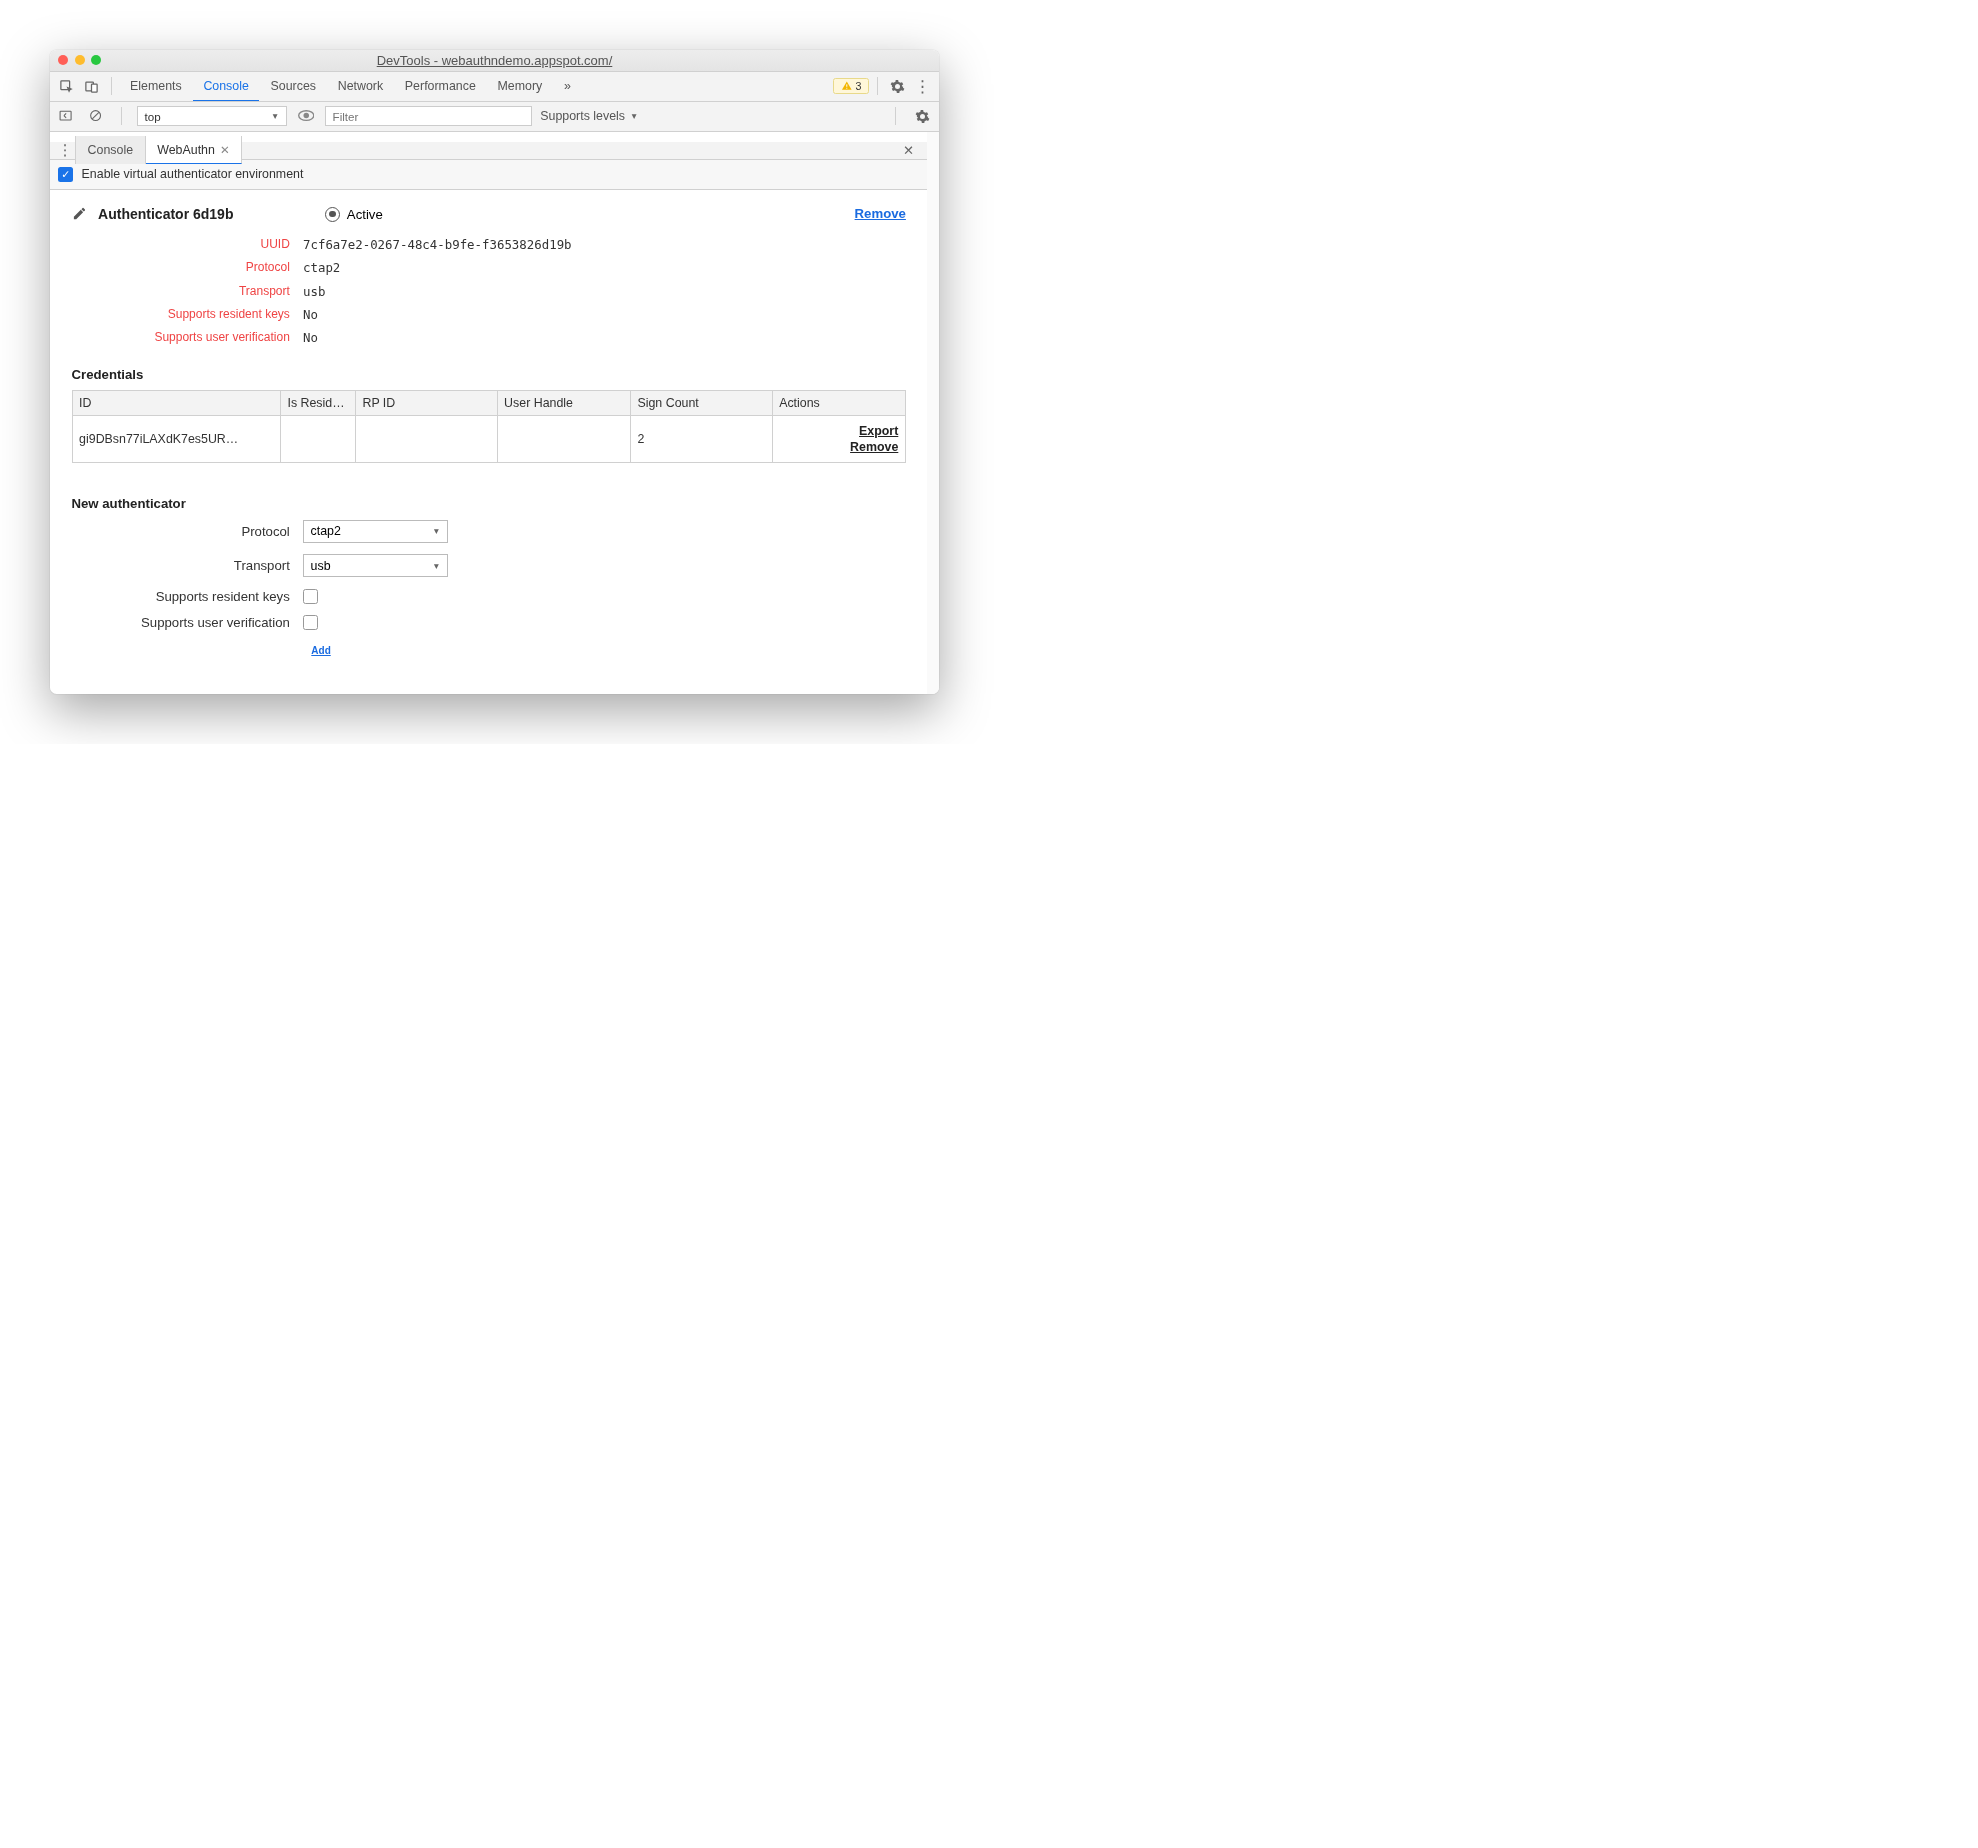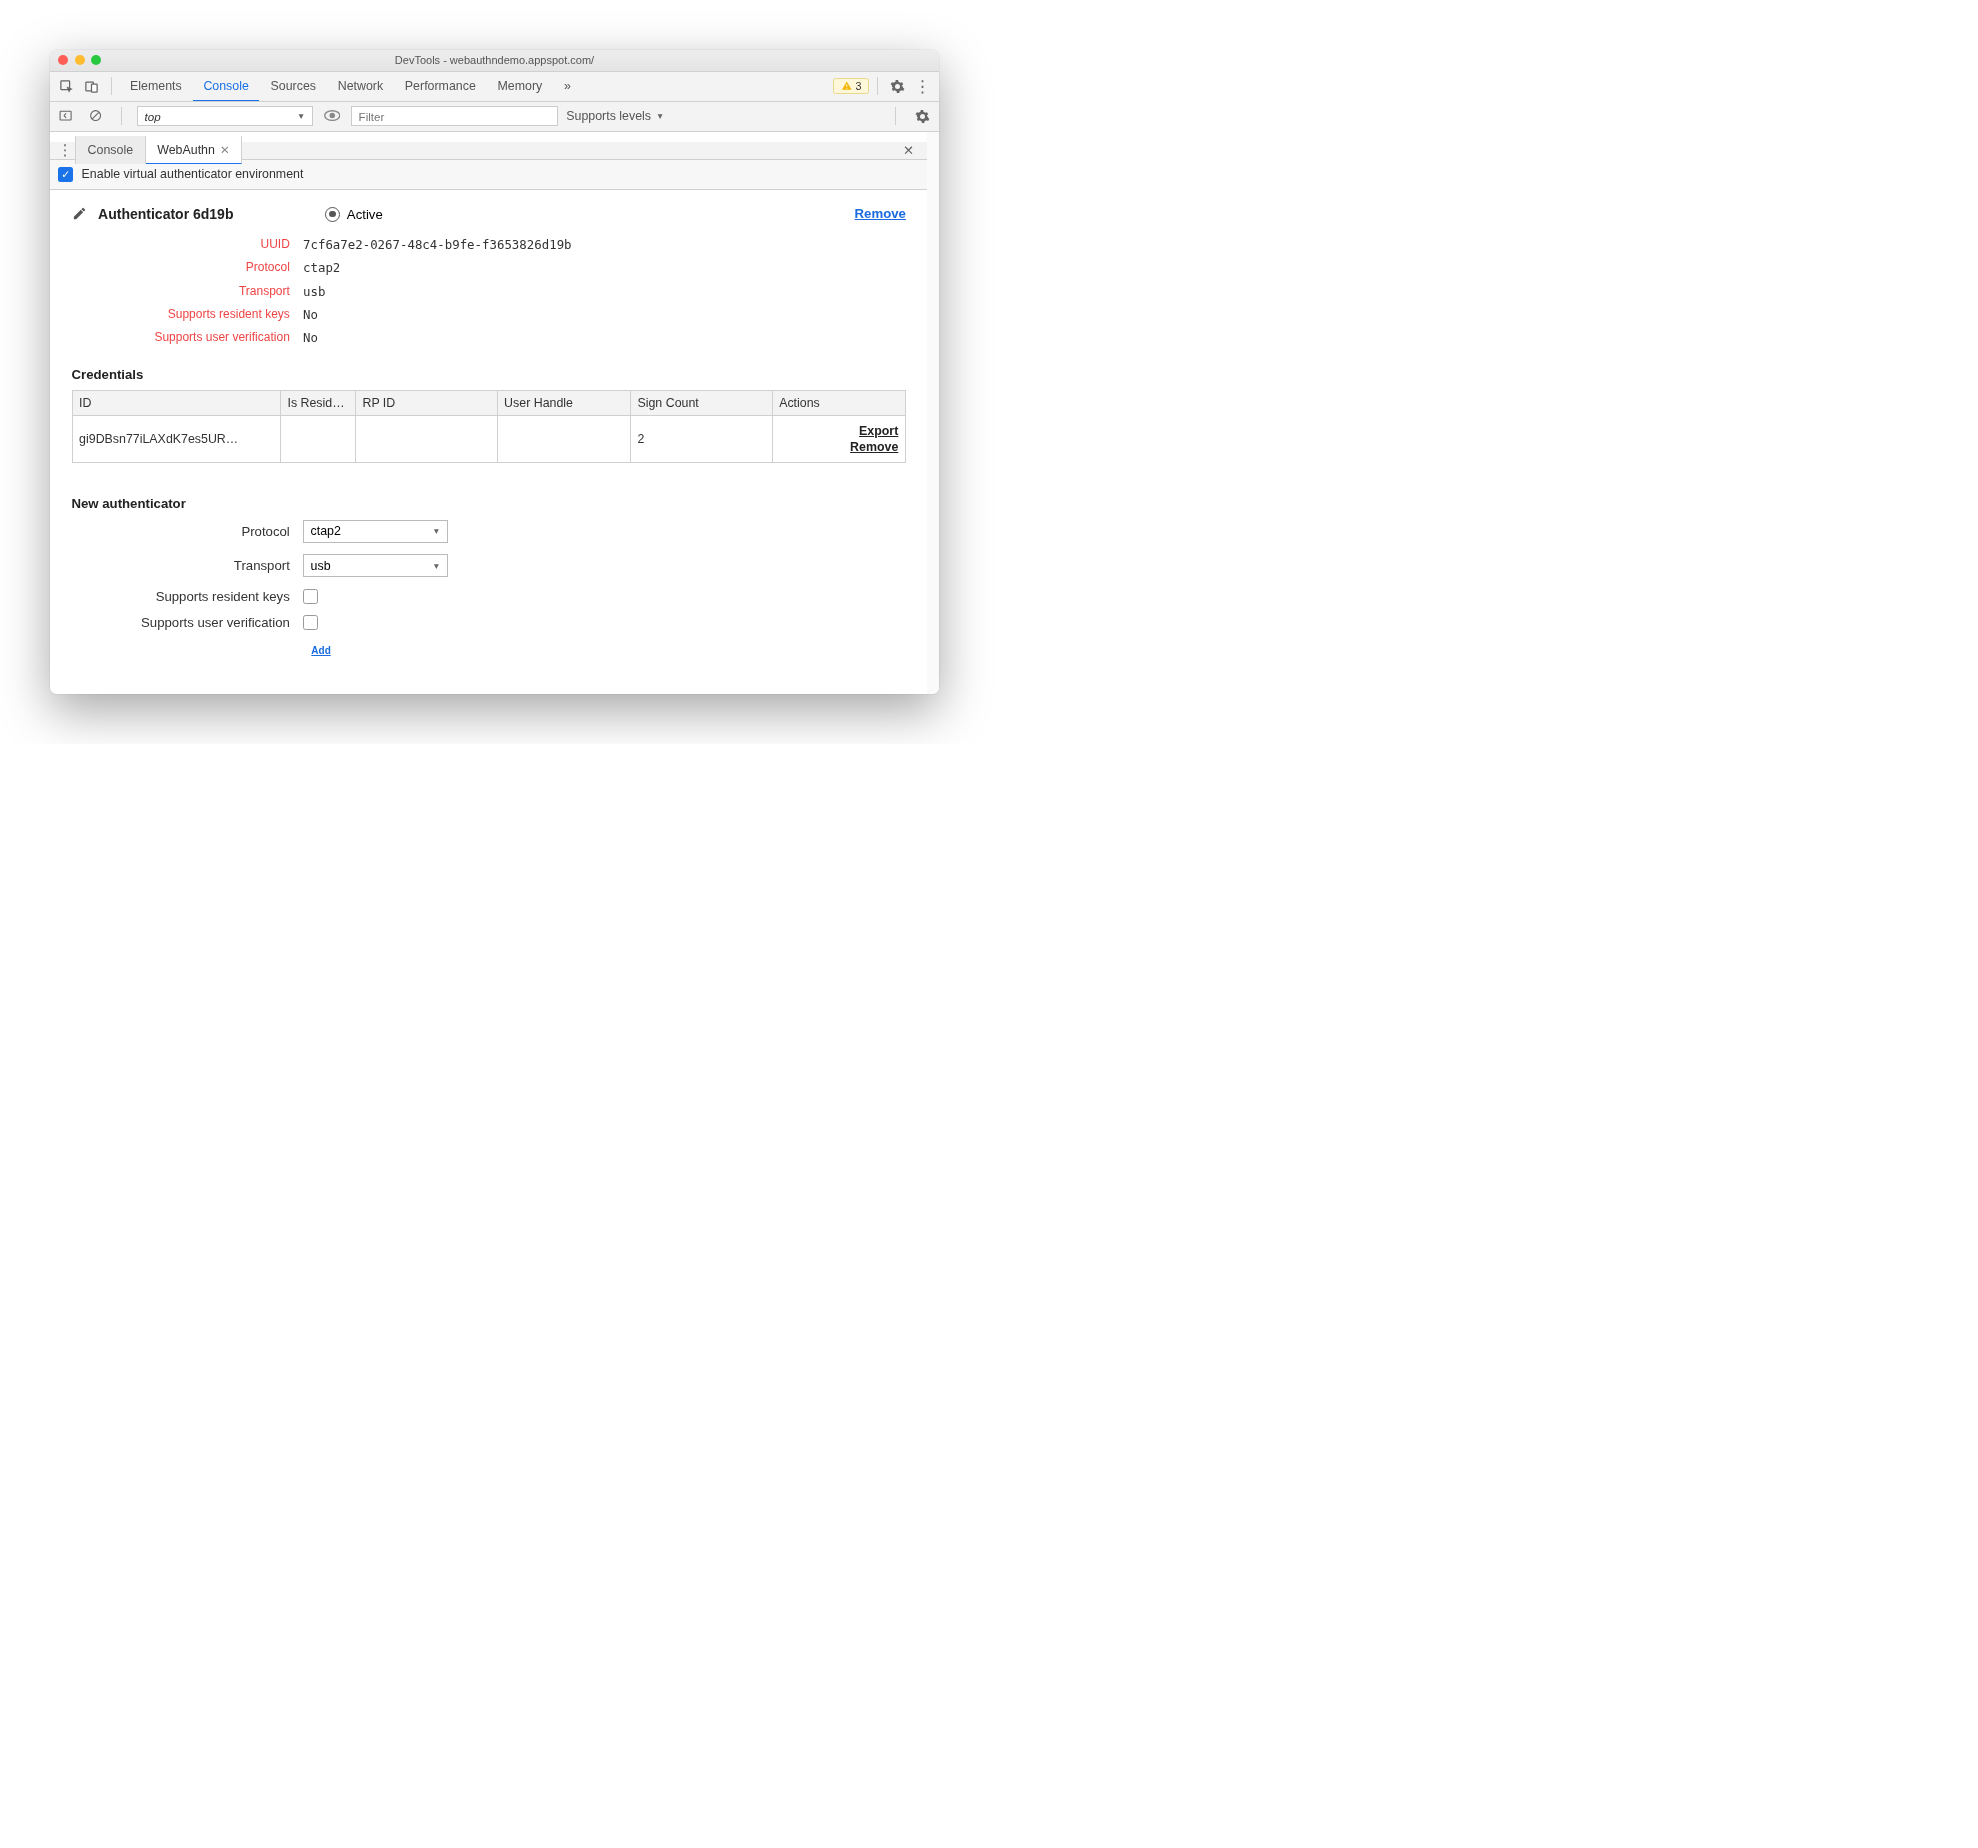--- a/index.html
+++ b/index.html
@@ -2,32 +2,32 @@
 <html style="font-size:13.2px"><head>
 <meta charset="utf-8">
 <style>
 * { box-sizing: border-box; margin: 0; padding: 0; }
 body { font-family: -apple-system, BlinkMacSystemFont, "Segoe UI", Helvetica, Arial, sans-serif; background: #fff; padding: 50px; }
 .window { width: 889px; border-radius: 6.6px; box-shadow: 0 16.5px 50px rgba(0,0,0,0.35), 0 0 0 0.8px rgba(0,0,0,0.05); overflow: hidden; background: #fff; }
 .titlebar { height: 21.5px; background: linear-gradient(#ededed, #e4e4e4); border-bottom: 0.8px solid #d0d0d0; display: flex; align-items: center; padding: 0 8.3px; position: relative; }
 .traffic { display: flex; gap: 6.6px; position: absolute; left: 8.3px; }
 .tl { width: 10px; height: 10px; border-radius: 50%; }
 .tl.red { background:#ff5f57; } .tl.yel { background:#febc2e; } .tl.grn { background:#28c840; }
-.title { flex:1; text-align:center; font-size:11px; color:#555; }
+.title { flex:1; text-align:center; font-size:13px; color:#555;text-decoration:underline; }
 .maintabs { height:30px; background:#f3f3f3; border-bottom:0.8px solid #d0d0d0; display:flex; align-items:center; padding:0 5px; gap:1.7px; }
 .mt-icon { width:23px; height:23px; display:flex; align-items:center; justify-content:center; color:#666; }
 .mt-sep { width:0.8px; height:18px; background:#d0d0d0; margin:0 6.6px; }
 .mt-tab { padding:0 10px; height:30px; display:flex; align-items:center; font-size:12.4px; color:#555; cursor:pointer; }
 .mt-tab.active { color:#1a73e8; border-bottom:1.7px solid #1a73e8; }
 .mt-spacer { flex:1; }
 .mt-badge { display:flex; align-items:center; gap:3.3px; background:#fff7d9; border:0.8px solid #e8d98a; padding:0.8px 6.6px; border-radius:2.5px; font-size:10.7px; color:#333; }
 .warn-tri { width:11.6px; height:11.6px; }
 .consolebar { height:30px; background:#f3f3f3; border-bottom:0.8px solid #d0d0d0; display:flex; align-items:center; padding:0 5px; gap:8.3px; }
 .cb-btn { width:21.5px; height:21.5px; display:flex; align-items:center; justify-content:center; color:#666; }
-.context-sel { display:flex; align-items:center; justify-content:space-between; background:#fff; border:0.8px solid #ccc; padding:1.7px 6.6px; font-size:11.6px; color:#333; width:176px; height:20px;font-style:italic; }
+.context-sel { display:flex; align-items:center; justify-content:space-between; background:#fff; border:0.8px solid #ccc; padding:1.7px 6.6px; font-size:11.6px; color:#333; width:150px; height:20px; }
 .filter-input { border:0.8px solid #ccc; background:#fff; padding:1.7px 6.6px; font-size:11.6px; width:207px; height:20px; color:#333; }
 .levels { display:flex; align-items:center; gap:5px; font-size:12.4px; color:#555; }
 .drawertabs { height:28px; background:#f3f3f3; border-top:10px solid #fff; border-bottom:0.8px solid #d0d0d0; display:flex; align-items:center; padding:0 5px; }
 .dt-dots { width:20px; text-align:center; color:#666; font-size:15px; }
 .dt-tab { padding:0 11.6px; height:28px; display:flex; align-items:center; gap:5px; font-size:12.4px; color:#555; border-right:0.8px solid #d0d0d0; background:#ececec; cursor:pointer; }
 .dt-tab.first { border-left:0.8px solid #d0d0d0; }
 .dt-tab.active { background:#fff; color:#333; border-bottom:1.7px solid #1a73e8; }
 .dt-close { color:#888; font-size:11.6px; }
 .dt-spacer { flex:1; }
 .enablebar { height:30px; background:#f7f7f7; border-bottom:0.8px solid #d0d0d0; display:flex; align-items:center; padding:0 8.3px; gap:8.3px; font-size:12.4px; color:#333; }

